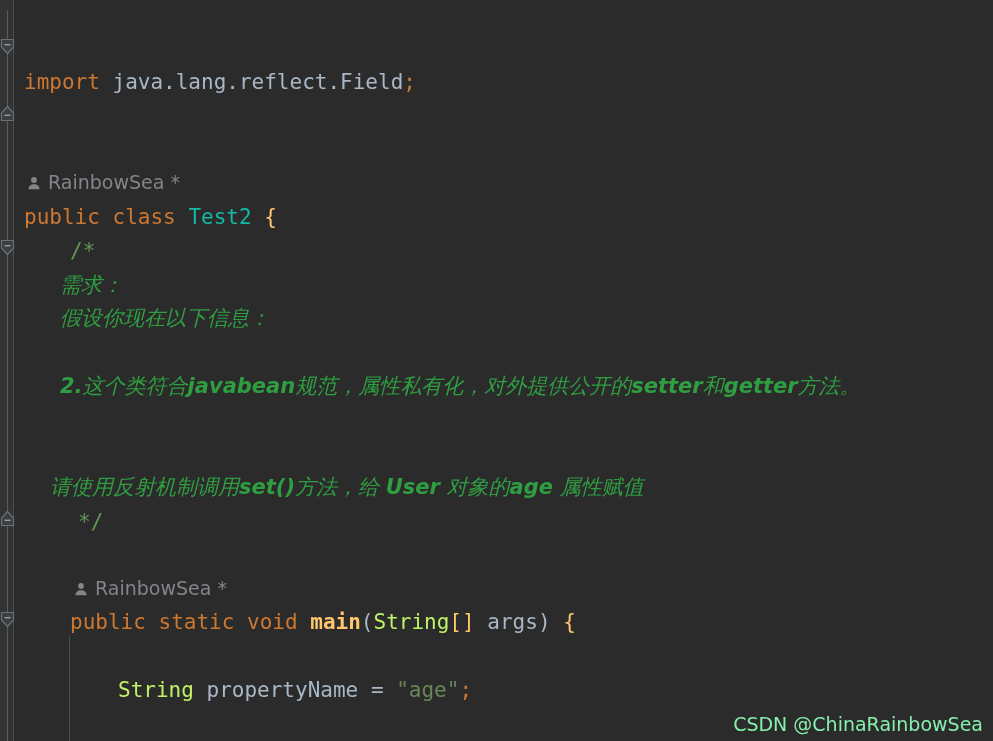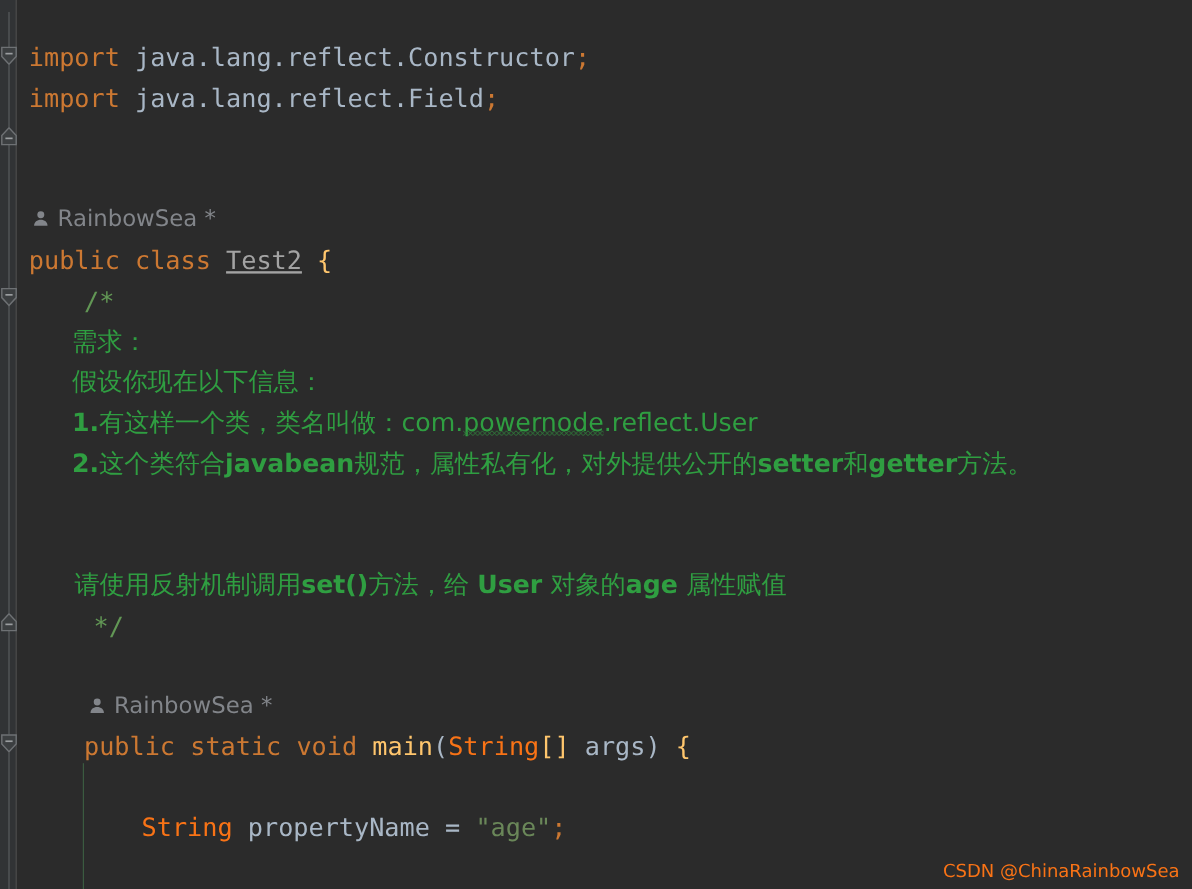--- a/index.html
+++ b/index.html
@@ -77,34 +77,34 @@
   
   .indent-guide {
     position: absolute;
     width: 1px;
     background: #3b5b40;
     z-index: 2;
   }
 
   
   .kw       { color: #cc7832; }
-  .cls      { color: #a3a3a3; text-decoration: underline; }
-  .type     { color: #f97316; }
+  .cls      { color: #14b8a6; }
+  .type     { color: #bef264; }
   .brace    { color: #ffc66d; }
   .bracket  { color: #ffc66d; }
   .paren    { color: #a9b7c6; }
   .semi     { color: #cc7832; }
-  .mname    { color: #ffc66d; font-weight: normal; }
+  .mname    { color: #ffc66d; font-weight: bold; }
   .str      { color: #6a8759; }
   .ident    { color: #a9b7c6; }
   .pkg      { color: #a9b7c6; }
 
   
   .cmt      { color: #629755; }
-  .cmt-cn   { color: #2f9e41; }
+  .cmt-cn   { color: #2f9e41; font-style: italic; }
   .cmt-b    { color: #2f9e41; font-weight: bold; }
   .cmt-code { color: #2f9e41; }
 
   
   .cn { font-family: "DejaVu Sans", sans-serif; }
 
   
   .squiggle {
     position: relative;
     text-decoration: none;
@@ -144,22 +144,22 @@
     margin-right: 6px;
   }
   .vcs-hint .star { color: #82858a; }
 
   
   #watermark {
     position: absolute;
     right: 10px;
     bottom: 6px;
     font-family: "DejaVu Sans", sans-serif;
-    font-size: 15px;
-    color: #f97316;
+    font-size: 19px;
+    color: #86efac;
     z-index: 10;
     white-space: pre;
   }
 </style>
 </head>
 <body>
 
 <div id="editor">
 
   <div id="gutter"></div>
@@ -204,45 +204,43 @@
     <svg width="15" height="17" viewBox="0 0 15 17">
       <path d="M1.5 1.5 H13.5 V9 L7.5 15.5 L1.5 9 Z" fill="#3c3f41" stroke="#6e7174" stroke-width="1.2"></path>
       <rect x="4.5" y="6" width="6" height="1.4" fill="#9a9da0"></rect>
     </svg>
   </div>
 
   <div class="indent-guide" style="left:69px; top:636px; height:105px;"></div>
 
   <div id="code">
 
-    <div class="line" style="top:31px; left:24px;"><span class="kw">import</span><span class="pkg"> java.lang.reflect.Constructor</span><span class="semi">;</span></div>
 
     <div class="line" style="top:65px; left:24px;"><span class="kw">import</span><span class="pkg"> java.lang.reflect.Field</span><span class="semi">;</span></div>
 
 
     <div class="vcs-hint" style="top:167px; left:26px;"><span class="person"><svg width="16" height="16" viewBox="0 0 16 16">
             <circle cx="8" cy="5" r="2.9" fill="#82858a"></circle>
             <path d="M2.4 14.2c0-3.1 2.5-5 5.6-5s5.6 1.9 5.6 5z" fill="#82858a"></path>
           </svg></span><span>RainbowSea</span><span class="star"> </span><span class="star">*</span></div>
 
     <div class="line" style="top:200px; left:24px;"><span class="kw">public</span><span> </span><span class="kw">class</span><span> </span><span class="cls">Test2</span><span> </span><span class="brace">{</span></div>
 
     <div class="line cmt" style="top:234px; left:70px;"><span>/*</span></div>
 
     <div class="line cn cmt-cn" style="top:268px; left:60px;"><span>需求：</span></div>
 
     <div class="line cn cmt-cn" style="top:301px; left:60px;"><span>假设你现在以下信息：</span></div>
 
-    <div class="line cn cmt-cn" style="top:335px; left:60px;"><span class="cmt-b">1.</span><span>有这样一个类，类名叫做：</span><span class="cmt-code">com.</span><span class="cmt-code squiggle squiggle-green">powernode</span><span class="cmt-code">.reflect.User</span></div>
 
     <div class="line cn cmt-cn" style="top:369px; left:60px;"><span class="cmt-b">2.</span><span>这个类符合</span><span class="cmt-b">javabean</span><span>规范，属性私有化，对外提供公开的</span><span class="cmt-b">setter</span><span>和</span><span class="cmt-b">getter</span><span>方法。</span></div>
 
 
 
-    <div class="line cn cmt-cn" style="top:470px; left:62px;"><span>请使用反射机制调用</span><span class="cmt-b">set()</span><span>方法，给 </span><span class="cmt-b">User</span><span> 对象的</span><span class="cmt-b">age</span><span> 属性赋值</span></div>
+    <div class="line cn cmt-cn" style="top:470px; left:50px;"><span>请使用反射机制调用</span><span class="cmt-b">set()</span><span>方法，给 </span><span class="cmt-b">User</span><span> 对象的</span><span class="cmt-b">age</span><span> 属性赋值</span></div>
 
     <div class="line cmt" style="top:505px; left:78px;"><span>*/</span></div>
 
     <div class="vcs-hint" style="top:573px; left:73px;"><span class="person"><svg width="16" height="16" viewBox="0 0 16 16">
             <circle cx="8" cy="5" r="2.9" fill="#82858a"></circle>
             <path d="M2.4 14.2c0-3.1 2.5-5 5.6-5s5.6 1.9 5.6 5z" fill="#82858a"></path>
           </svg></span><span>RainbowSea</span><span> </span><span class="star">*</span></div>
 
     <div class="line" style="top:605px; left:70px;"><span class="kw">public</span><span> </span><span class="kw">static</span><span> </span><span class="kw">void</span><span> </span><span class="mname">main</span><span class="paren">(</span><span class="type">String</span><span class="bracket">[]</span><span class="ident"> args</span><span class="paren">)</span><span> </span><span class="brace">{</span></div>
 

